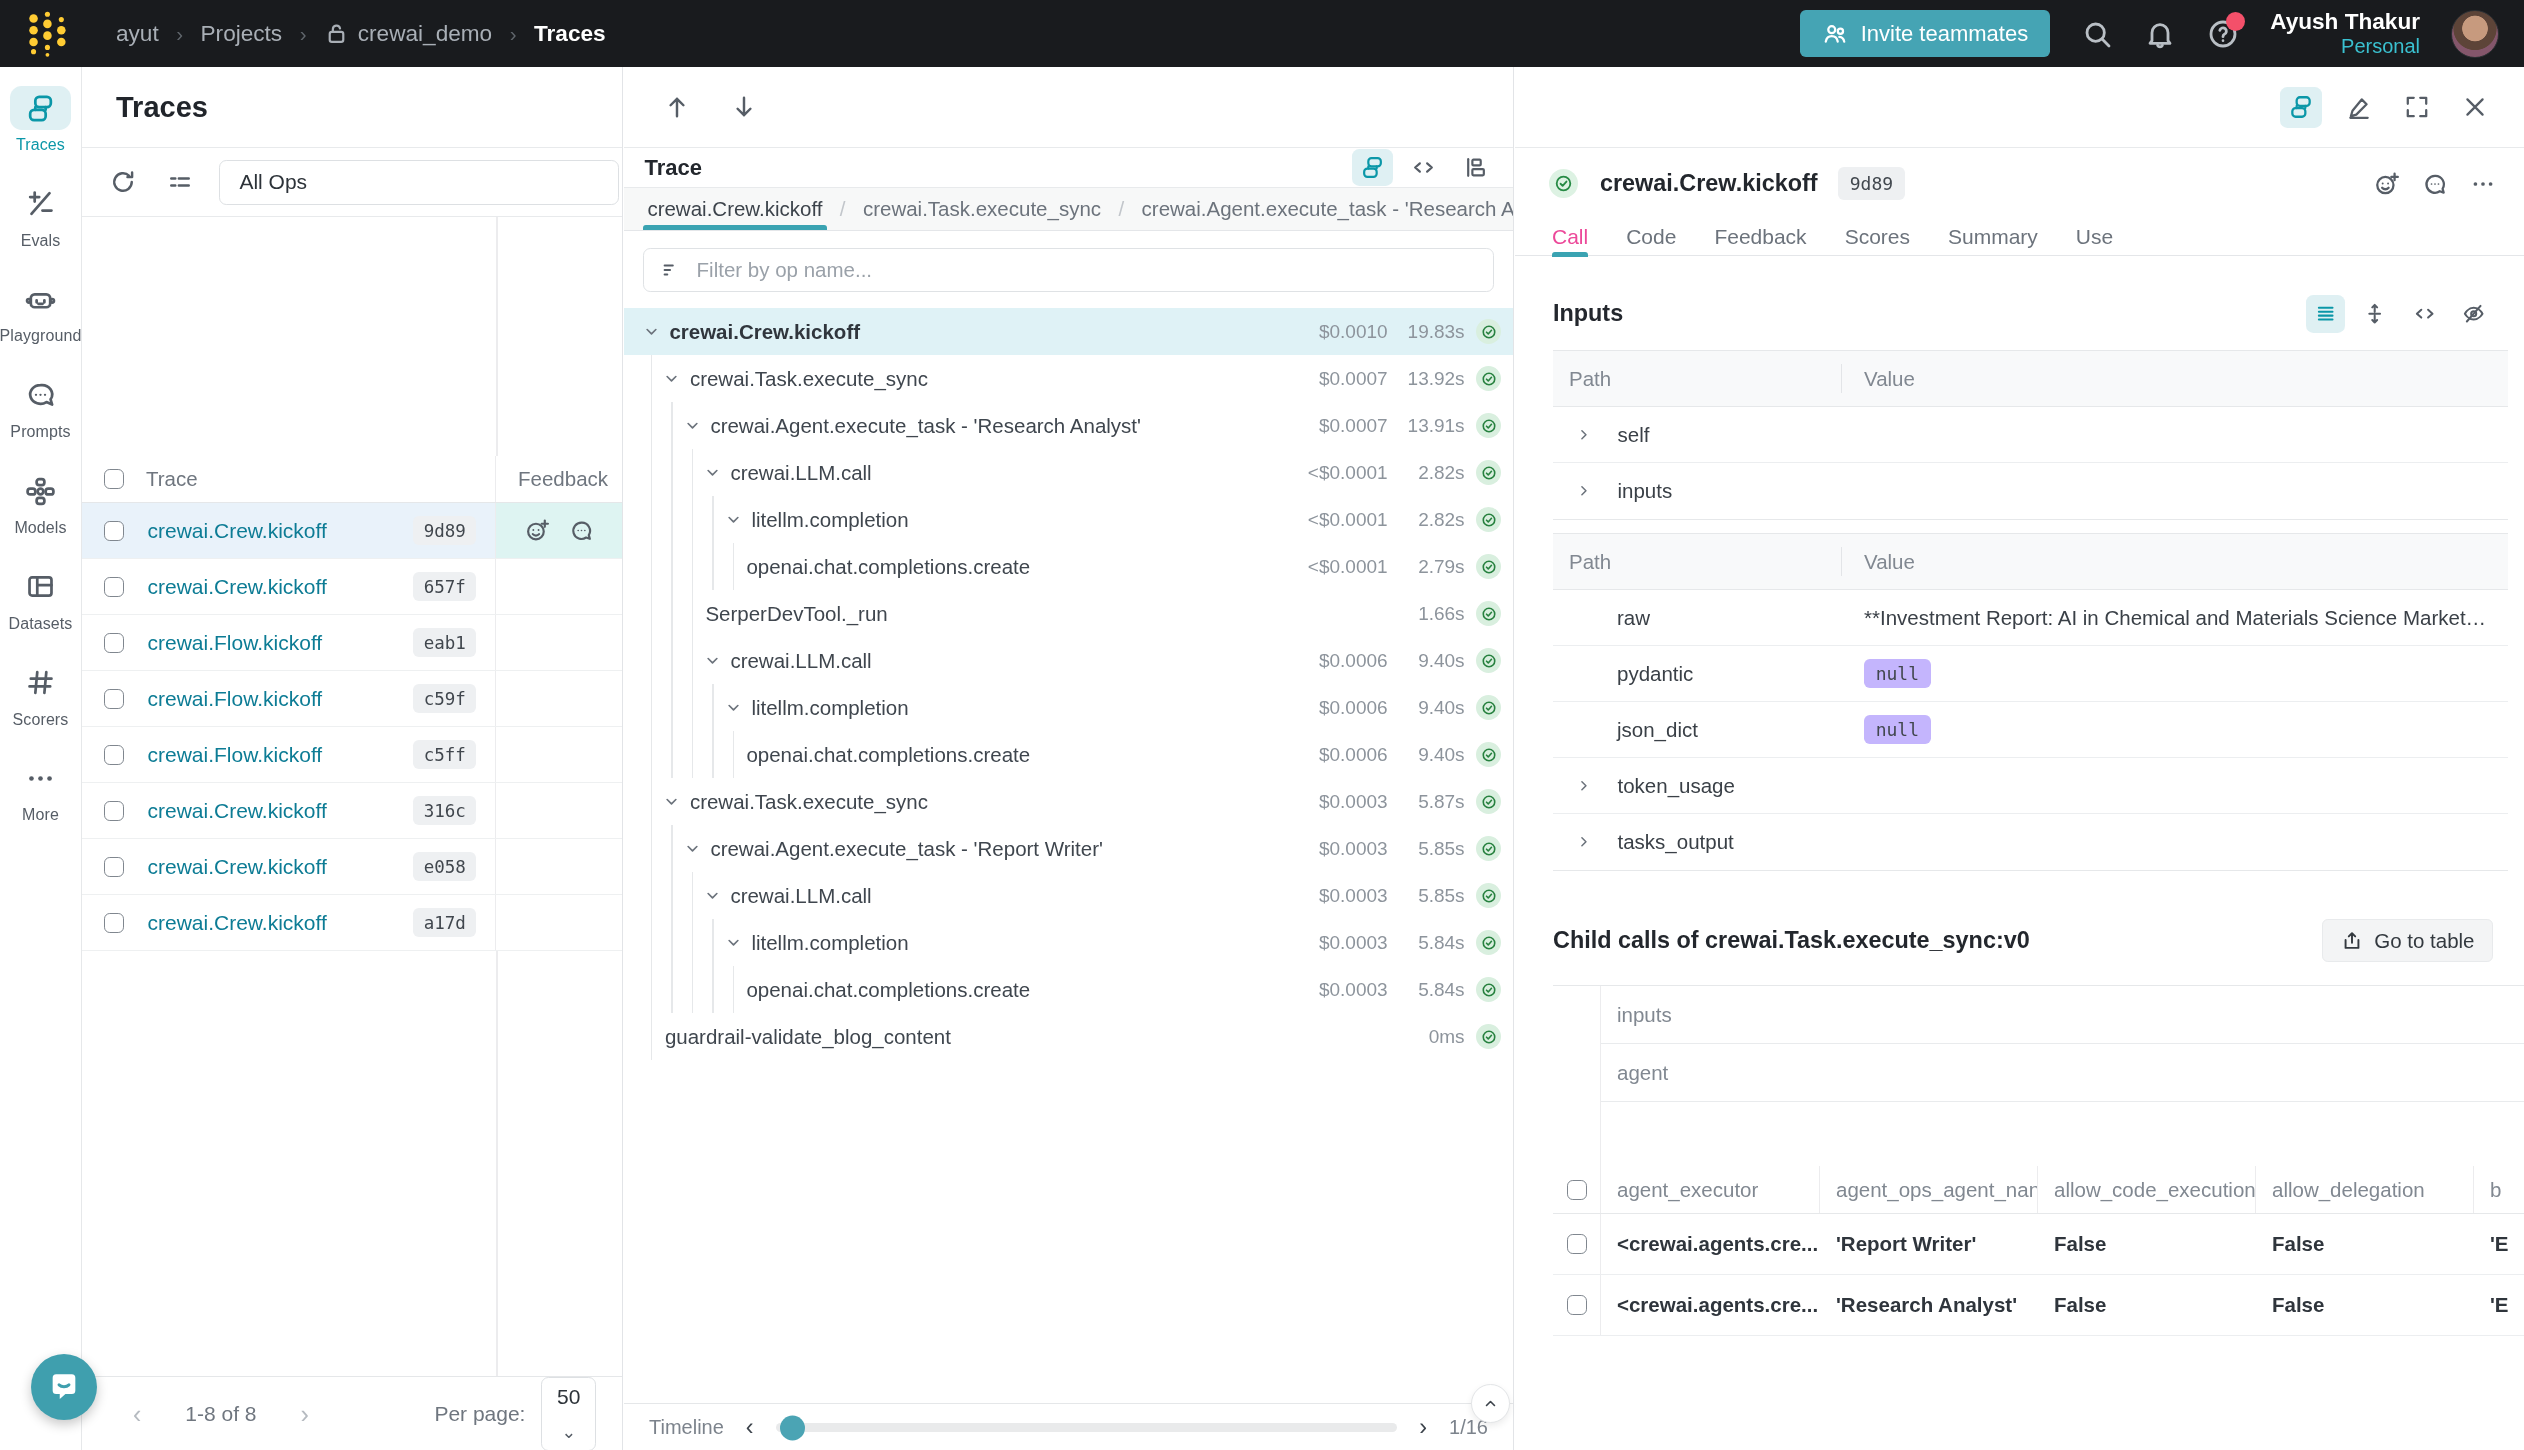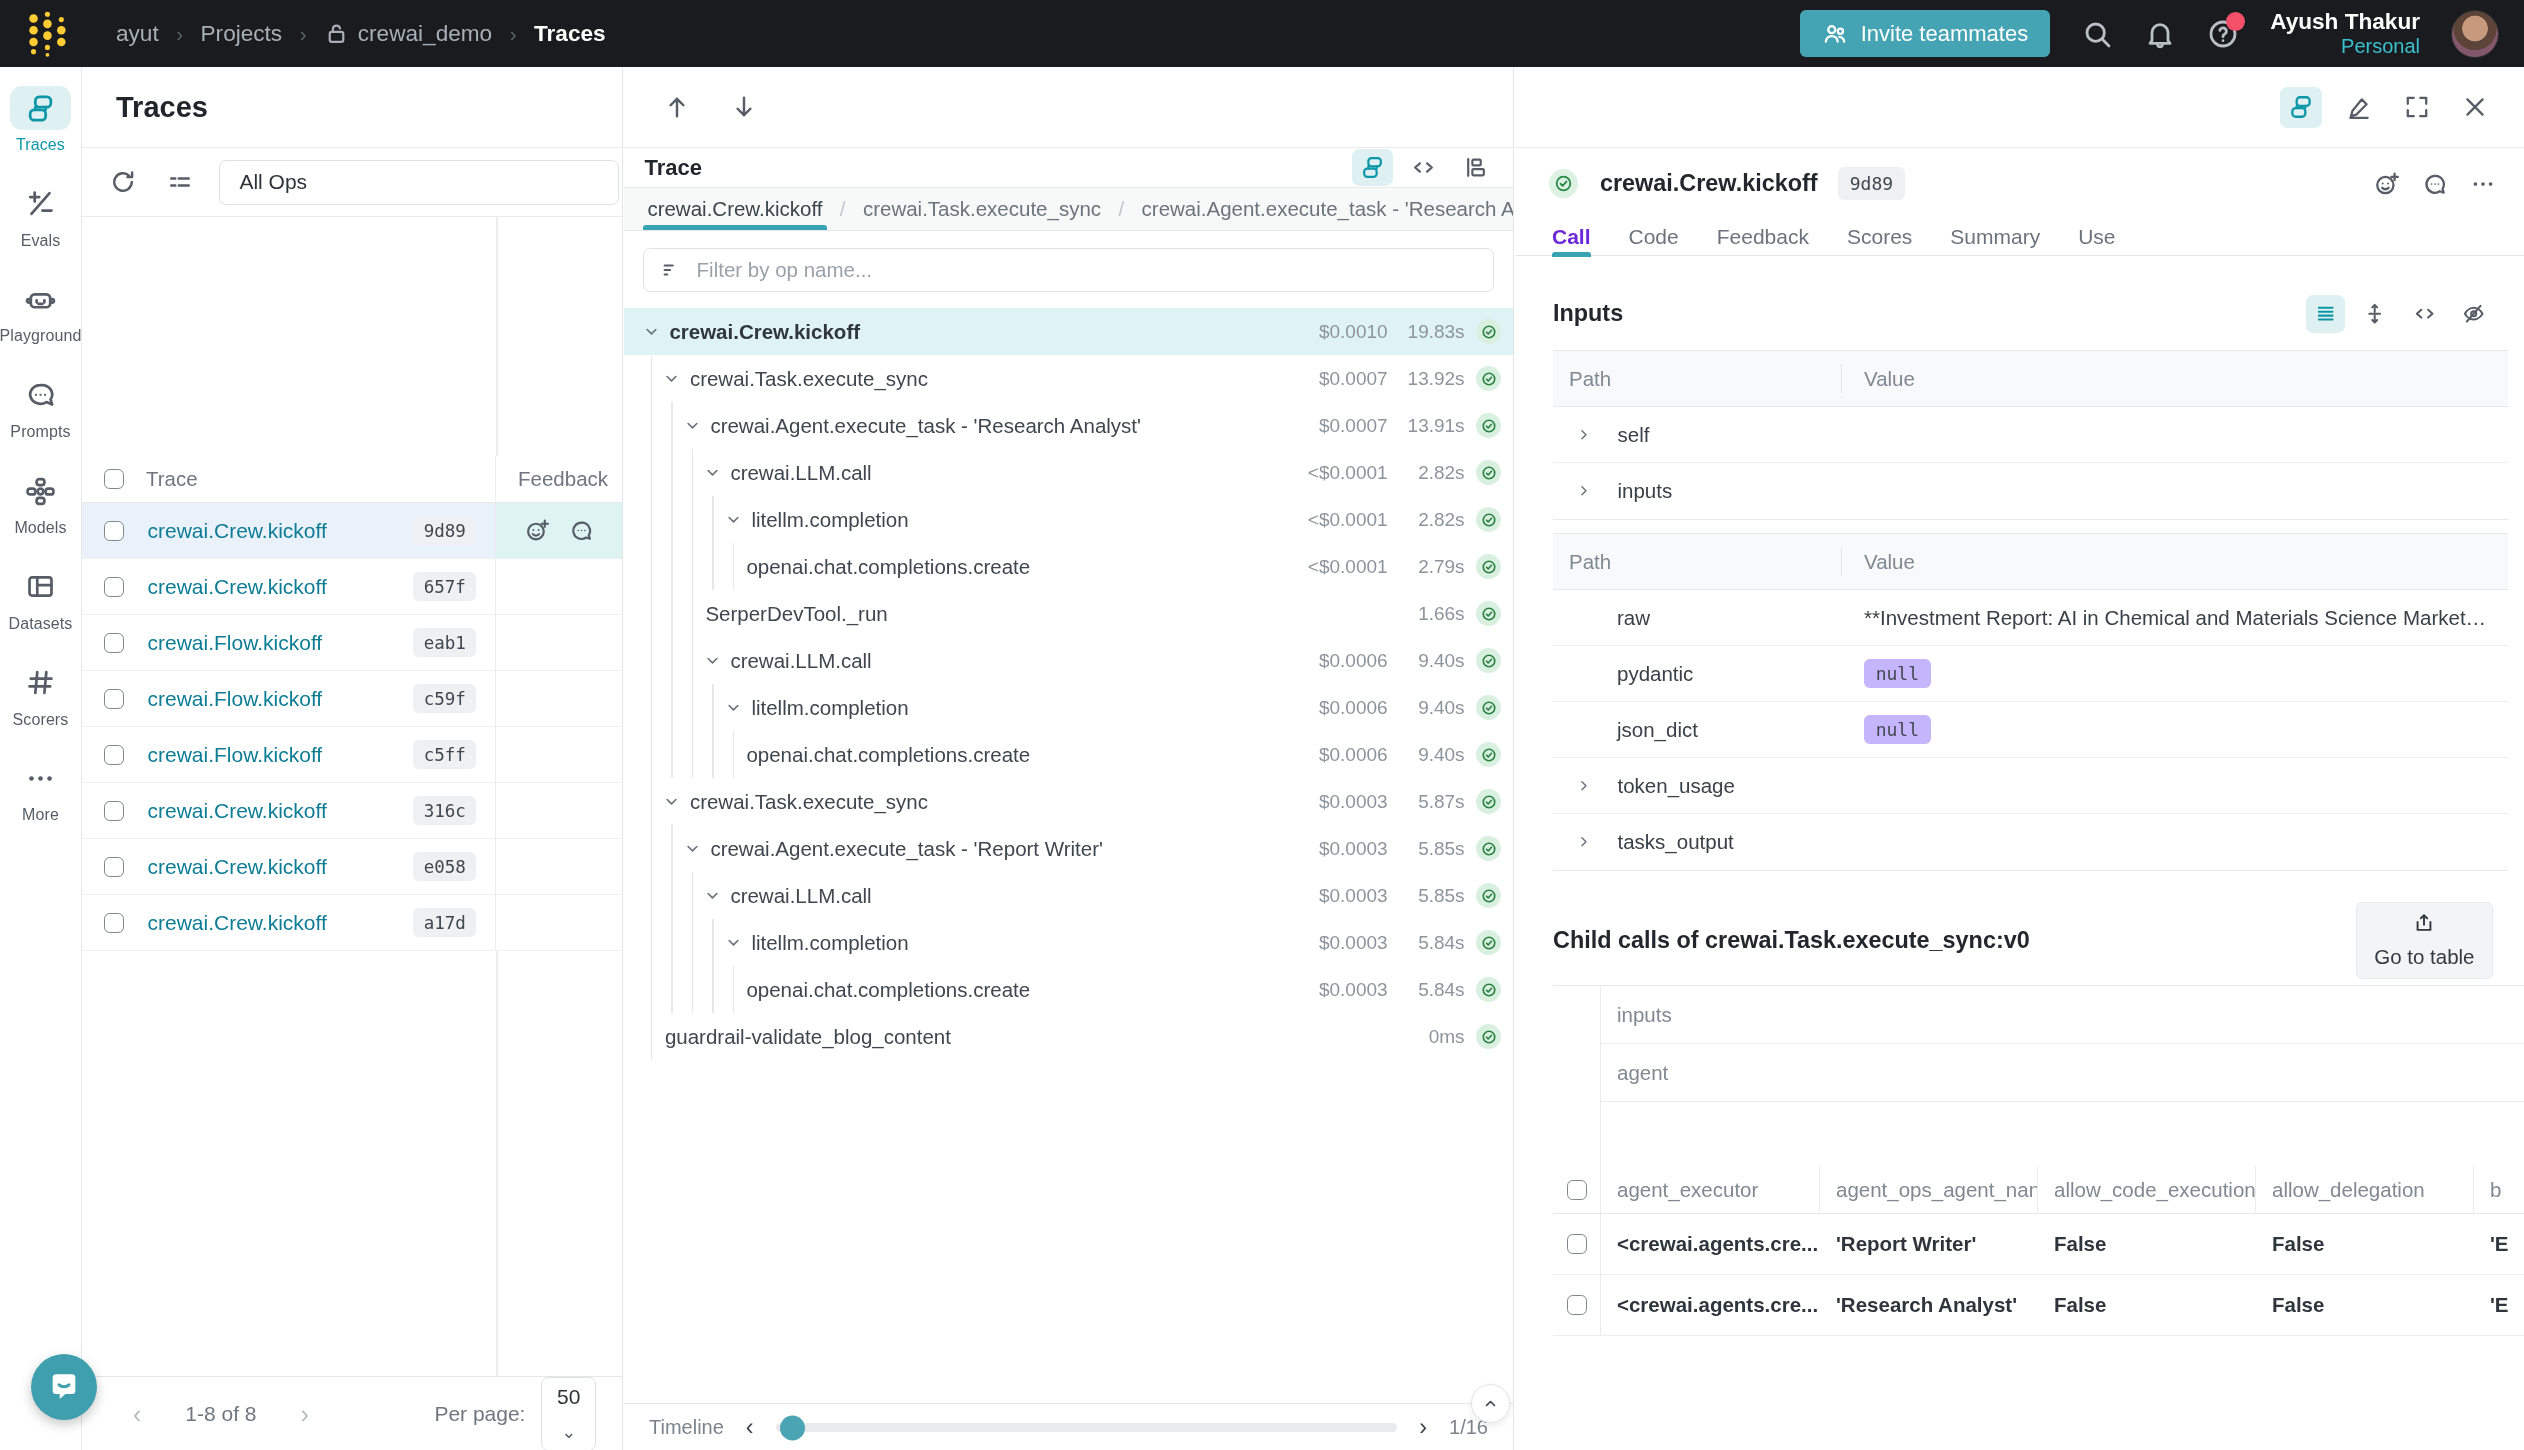--- a/index.html
+++ b/index.html
@@ -163,21 +163,21 @@
               display:flex; align-items:center; justify-content:center; }
   .rp-check svg { width:19px; height:19px; }
   .rp-title { font-size:23.4px; font-weight:700; color:#23272d; margin-left:22px; }
   .rp-id { margin-left:20.5px; background:#eef0f2; color:#41474e; font-size:18px; padding:5.8px 11.7px;
            border-radius:5.8px; }
   .rp-head-icons { margin-left:auto; display:flex; align-items:center; gap:22px; color:#565d66; }
   .rp-head-icons svg { width:26px; height:26px; }
   .rp-tabs { height:37px; display:flex; align-items:stretch; padding-left:37px; gap:38px;
              border-bottom:1.5px solid #e4e6e9; font-size:21px; color:#6c737c; }
   .rp-tab { display:flex; align-items:center; position:relative; cursor:pointer; }
-  .rp-tab.active { color:#6d28d9; font-weight:700; }
+  .rp-tab.active { color:#ec4899; font-weight:400; }
   .rp-tab.active::after { content:""; position:absolute; left:0; right:0; bottom:-1.5px; height:4.4px;
                           background:#3aa3b2; border-radius:2.9px 2.9px 0 0; }
   .rp-body { flex:1; overflow:hidden; padding:0 0 0 0; }
   .sec-head { display:flex; align-items:center; padding:0 32px 0 38px; margin-top:34px; height:47px; }
   .sec-title { font-size:23.4px; font-weight:700; color:#23272d; }
   .sec-icons { margin-left:auto; display:flex; align-items:center; gap:10.2px; color:#565d66; }
   .sec-icons .vb { width:39px; height:38px; border-radius:7.3px; display:flex; align-items:center;
                    justify-content:center; cursor:pointer; }
   .sec-icons .vb svg { width:23.4px; height:23.4px; }
   .sec-icons .vb.active { background:#dff0f3; color:#0b97a8; }
@@ -199,21 +199,21 @@
   .kv-row:not(.expandable) .kv-path { margin-left:64px; }
   .kv-value { margin-left:auto; width:calc(100% - 311px); padding-right:19px; white-space:nowrap;
               overflow:hidden; text-overflow:ellipsis; }
   .kv-value .pill { display:none; }
   .kv-row.pill .kv-value .pill { display:inline-block; background:#c4b5fd; border-radius:5.8px;
         padding:4.4px 11.7px; font-size:18px; color:#41474e; }
 
   .child-head { display:flex; align-items:center; padding:0 32px 0 38px; margin-top:44px; height:51px; }
   .go-table-btn { margin-left:auto; display:flex; align-items:center; gap:11.7px; background:#f3f4f5;
                   border:1.5px solid #e8eaec; border-radius:5.8px; padding:8.8px 17.5px; font-size:20.5px;
-                  color:#33393f; cursor:pointer;flex-direction:column; }
+                  color:#33393f; cursor:pointer; }
   .go-table-btn svg { width:22px; height:22px; }
   .child-table { margin:19px 0 0 38px; border-top:1.5px solid #e6e8ea; font-size:20.5px; color:#818891; }
   .ct-checkcol { width:48px; flex:0 0 auto; border-right:1.5px solid #ececee; display:flex;
                  align-items:center; justify-content:center; }
   .ct-group-row { height:58px; display:flex; align-items:stretch; }
   .ct-group-row .glabel { display:flex; align-items:center; padding-left:16px; flex:1;
                           border-bottom:1.5px solid #e9ebed; }
   .ct-spacer { height:64px; display:flex; }
   .ct-header { height:48px; display:flex; align-items:stretch; border-bottom:1.5px solid #e6e8ea; }
   .ct-cell { display:flex; align-items:center; padding-left:16px; border-right:1.5px solid #ececee;

